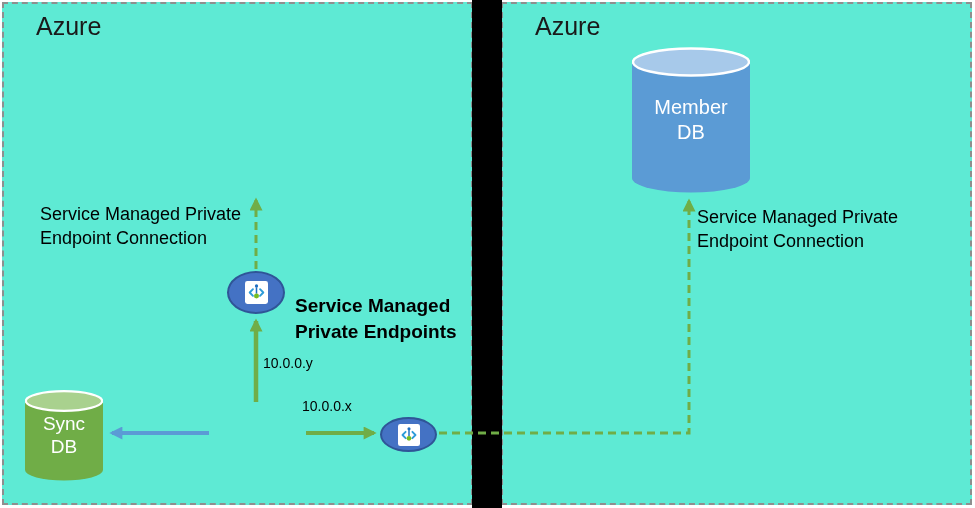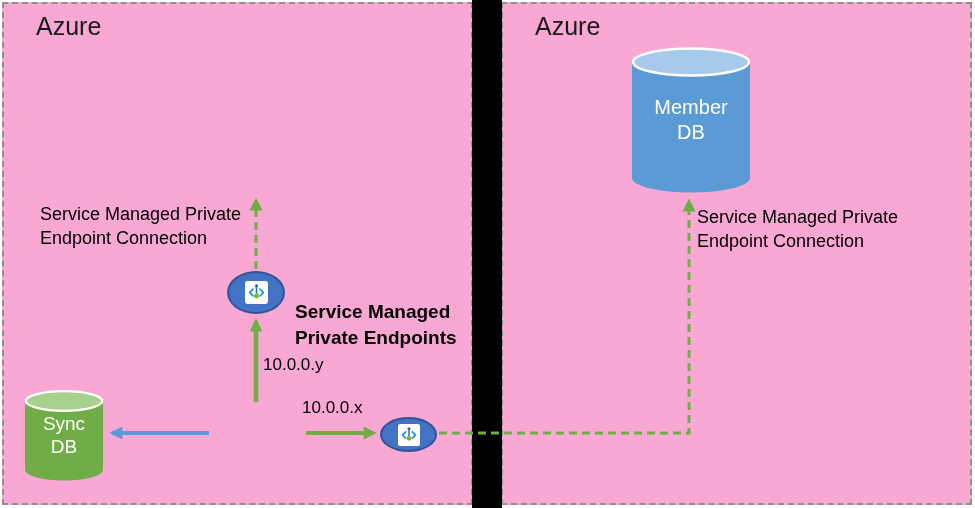--- a/index.html
+++ b/index.html
@@ -1,20 +1,20 @@
 <!DOCTYPE html>
 <html><head>
 <meta charset="utf-8">
 <style>
   html,body{margin:0;padding:0;background:#fff;}
   .canvas{
     position:relative;width:975px;height:508px;overflow:hidden;background:#fff;
     font-family:"Liberation Sans",sans-serif;color:#111;
   }
-  .region{position:absolute;border:2px dashed #8f8f8f;background:#f9a8d4;box-sizing:border-box;}
+  .region{position:absolute;border:2px dashed #8f8f8f;background:#5eead4;box-sizing:border-box;}
   .region-left{left:2px;top:2px;width:471px;height:503px;}
   .region-right{left:501px;top:2px;width:471px;height:503px;}
   .region-title{position:absolute;left:32px;top:8px;font-size:25px;color:#1a1a1a;}
   .divider{position:absolute;left:472px;top:0;width:30px;height:508px;background:#000;}
   .connectors{position:absolute;left:0;top:0;width:975px;height:508px;pointer-events:none;}
   .cyl{position:absolute;}
   .cyl svg{position:absolute;left:0;top:0;}
   .cyl-label{
     position:absolute;left:50%;top:50%;transform:translate(-50%,-50%);
     color:#fff;text-align:center;line-height:1.25;white-space:normal;
@@ -29,22 +29,22 @@
   .endpoint{
     position:absolute;border-radius:50%;background:#4472C4;border:2.5px solid #2F5597;
     box-sizing:border-box;display:flex;align-items:center;justify-content:center;
   }
   .ep1{left:227px;top:271px;width:58px;height:43px;}
   .ep2{left:380px;top:417px;width:57px;height:35px;}
   .txt{position:absolute;color:#000000;}
   .conn-label{font-size:18px;line-height:1.33;}
   .left-conn{left:40px;top:203px;width:238px;}
   .right-conn{left:697px;top:206px;width:258px;}
-  .bold-label{left:295px;top:293px;width:182px;font-size:19px;font-weight:bold;line-height:1.35;margin-top:6px;}
-  .ip{font-size:17px;}
+  .bold-label{left:295px;top:293px;width:182px;font-size:19px;font-weight:bold;line-height:1.35;}
+  .ip{font-size:14px;}
   .ip-y{left:263px;top:355px;}
   .ip-x{left:302px;top:398px;}
 </style>
 </head>
 <body>
 
 <div class="canvas">
 
   <div class="region region-left">
     <div class="region-title">Azure</div>

